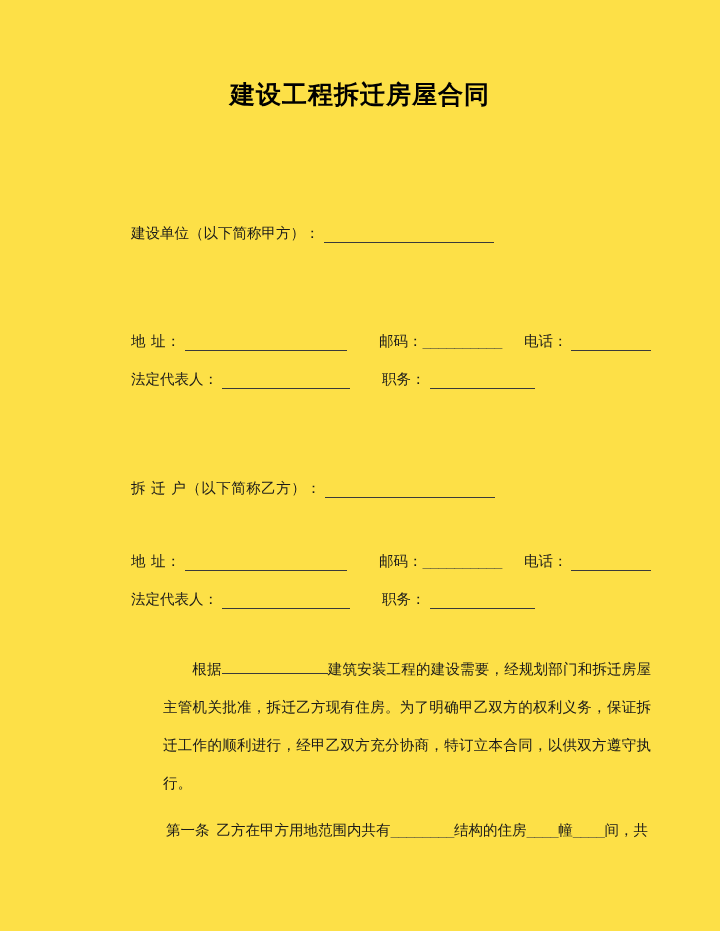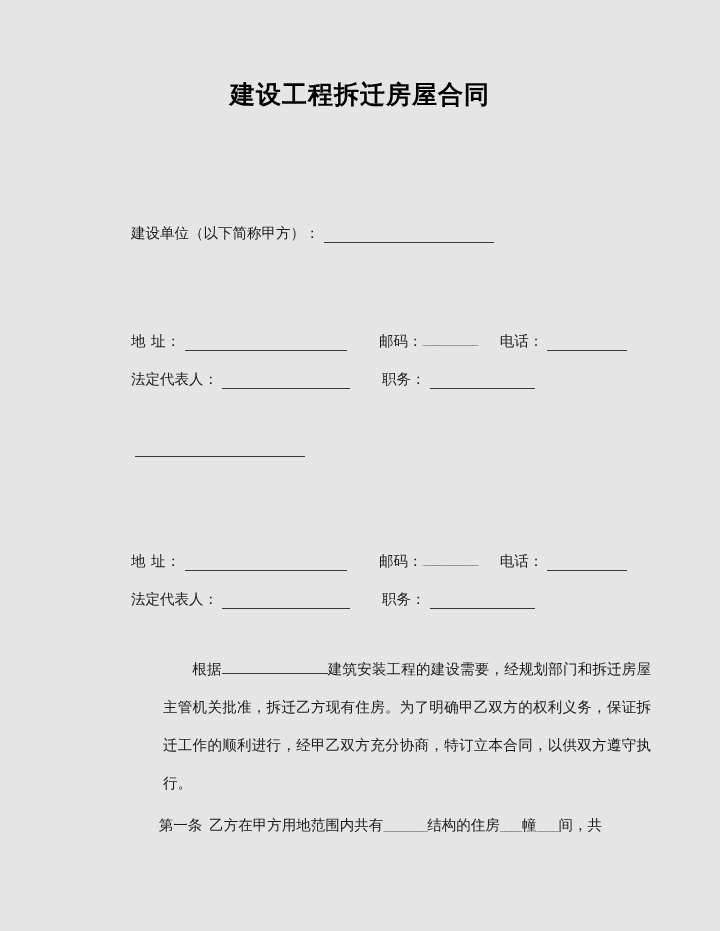--- a/index.html
+++ b/index.html
@@ -12,21 +12,21 @@
     height: 931px;
     font-family: "DejaVu Sans", "Liberation Sans", sans-serif;
     color: #1a1a1a;
     position: relative;
     overflow: hidden;
   }
 
   .page {
     position: absolute;
     inset: 0;
-    background: #e5e5e5;
+    background: #fde047;
   }
 
   
   .doc-title {
     position: absolute;
     top: 78px;
     left: 0;
     width: 720px;
     text-align: center;
     font-size: 25px;
@@ -67,21 +67,21 @@
   .blank-rule.w170 { width: 170px; }
   .blank-rule.w162 { width: 162px; }
   .blank-rule.w128 { width: 128px; }
   .blank-rule.w105 { width: 105px; }
   .blank-rule.w80  { width: 80px;  }
 
   
   .blank-us {
     display: inline-block;
     font-family: "DejaVu Sans Mono", "Liberation Mono", monospace;
-    font-size: 10px;
+    font-size: 14px;
     letter-spacing: -0.5px;
     color: #3a3a3a;
     transform: translateY(-1px);
   }
 
   .gap-sm { display: inline-block; width: 22px; }
   .gap-md { display: inline-block; width: 30px; }
 
   
   .para {
@@ -97,24 +97,24 @@
   .para .indent { display: inline-block; width: 29px; }
   .inline-rule {
     display: inline-block;
     border-bottom: 1.3px solid #3a3a3a;
     width: 106px;
     height: 12px;
   }
 
   .clause {
     position: absolute;
-    left: 114px;
+    left: 137px;
     width: 488px;
     font-size: 14.5px;
-    line-height: 31px;
+    line-height: 40px;
     color: #1a1a1a;
     white-space: nowrap;
     text-align: right;
   }
   .clause .indent { display: inline-block; width: 29px; }
   .clause .sp { display: inline-block; width: 7px; }
 </style>
 </head>
 <body>
 
@@ -140,20 +140,21 @@
 
   <div class="field-row" style="top:369px;">
     <span class="field-label">法定代表人：</span>
     <span class="blank-rule w128"></span>
     <span class="gap-md"></span>
     <span class="field-label">职务：</span>
     <span class="blank-rule w105"></span>
   </div>
 
   <div class="field-row" style="top:443px;">
+    <span class="field-label spaced">拆 迁 户（以下简称乙方）：</span>
     <span class="blank-rule w170"></span>
   </div>
 
   <div class="field-row" style="top:516px;">
     <span class="field-label spaced">地  址：</span>
     <span class="blank-rule w162"></span>
     <span class="gap-md"></span>
     <span class="field-label">邮码：</span>
     <span class="blank-us">__________</span>
     <span class="gap-sm"></span>

